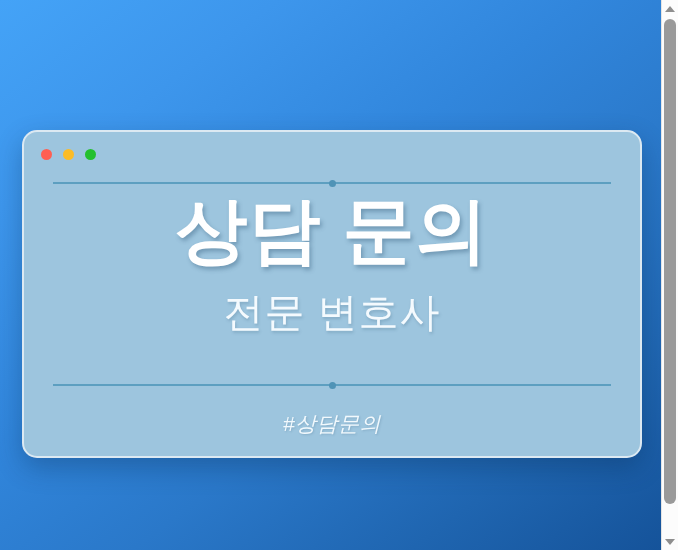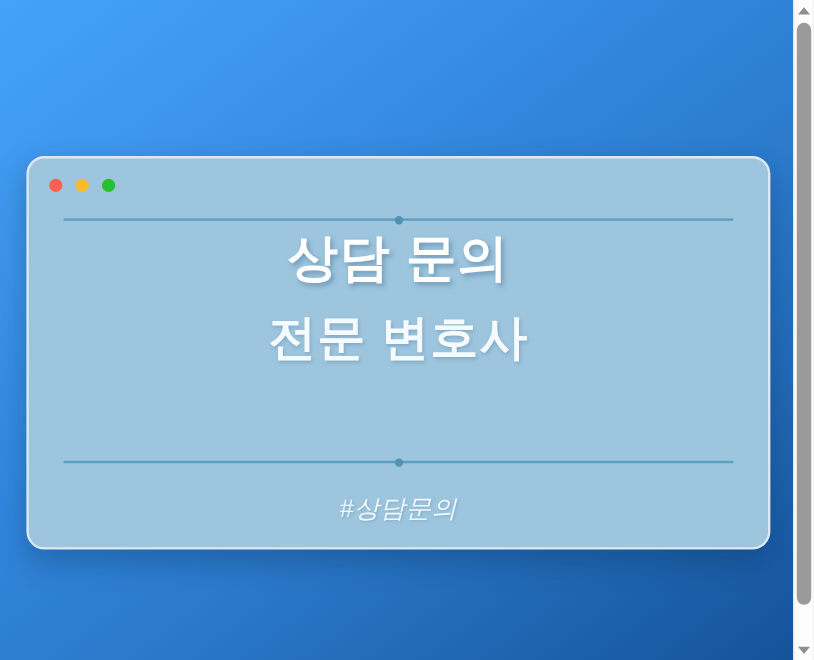--- a/index.html
+++ b/index.html
@@ -89,32 +89,32 @@
   
   .content {
     position: absolute;
     left: 0;
     right: 0;
     top: 62px;
     text-align: center;
   }
   .title {
     margin: 0;
-    font-size: 42px;
+    font-size: 72px;
     line-height: 1.0;
     font-weight: 700;
     color: #ffffff;
     letter-spacing: 1px;
     text-shadow: 2px 3px 4px rgba(60, 100, 130, 0.45);
   }
   .subtitle {
     margin: 26px 0 0 0;
     font-size: 40px;
     line-height: 1.0;
-    font-weight: 700;
+    font-weight: 400;
     color: #f4fafe;
     letter-spacing: 1px;
     text-shadow: 1px 2px 3px rgba(60, 100, 130, 0.28);
   }
   .hashtag {
     position: absolute;
     left: 0;
     right: 0;
     top: 278px;
     margin: 0;

